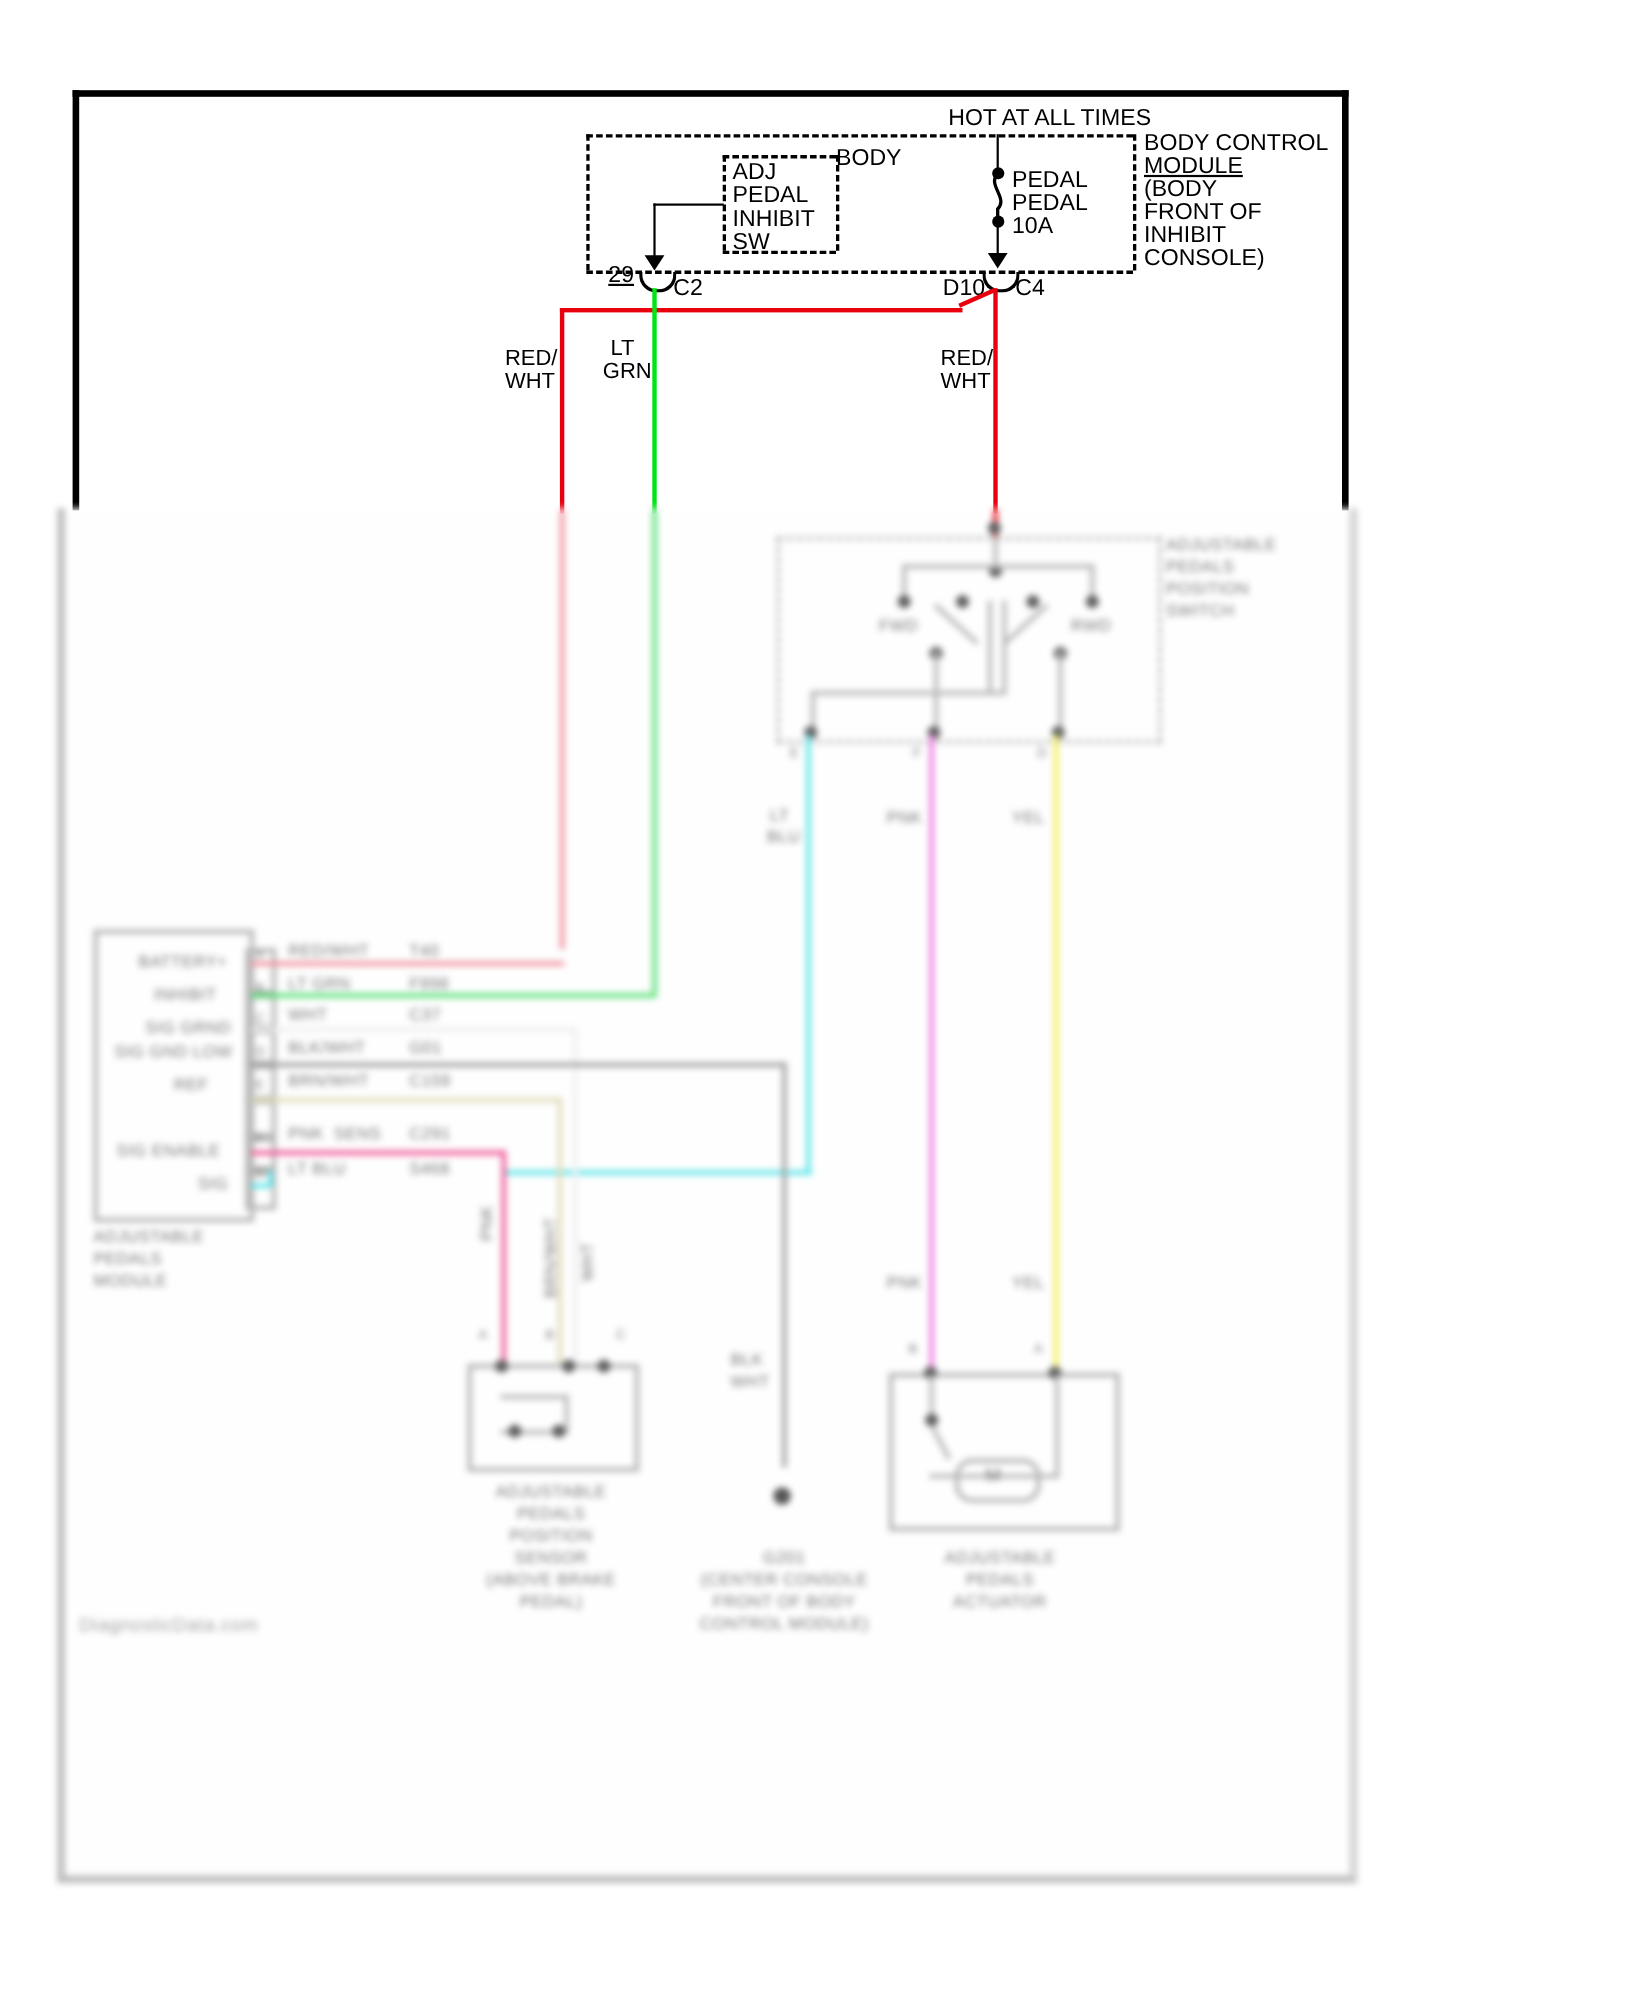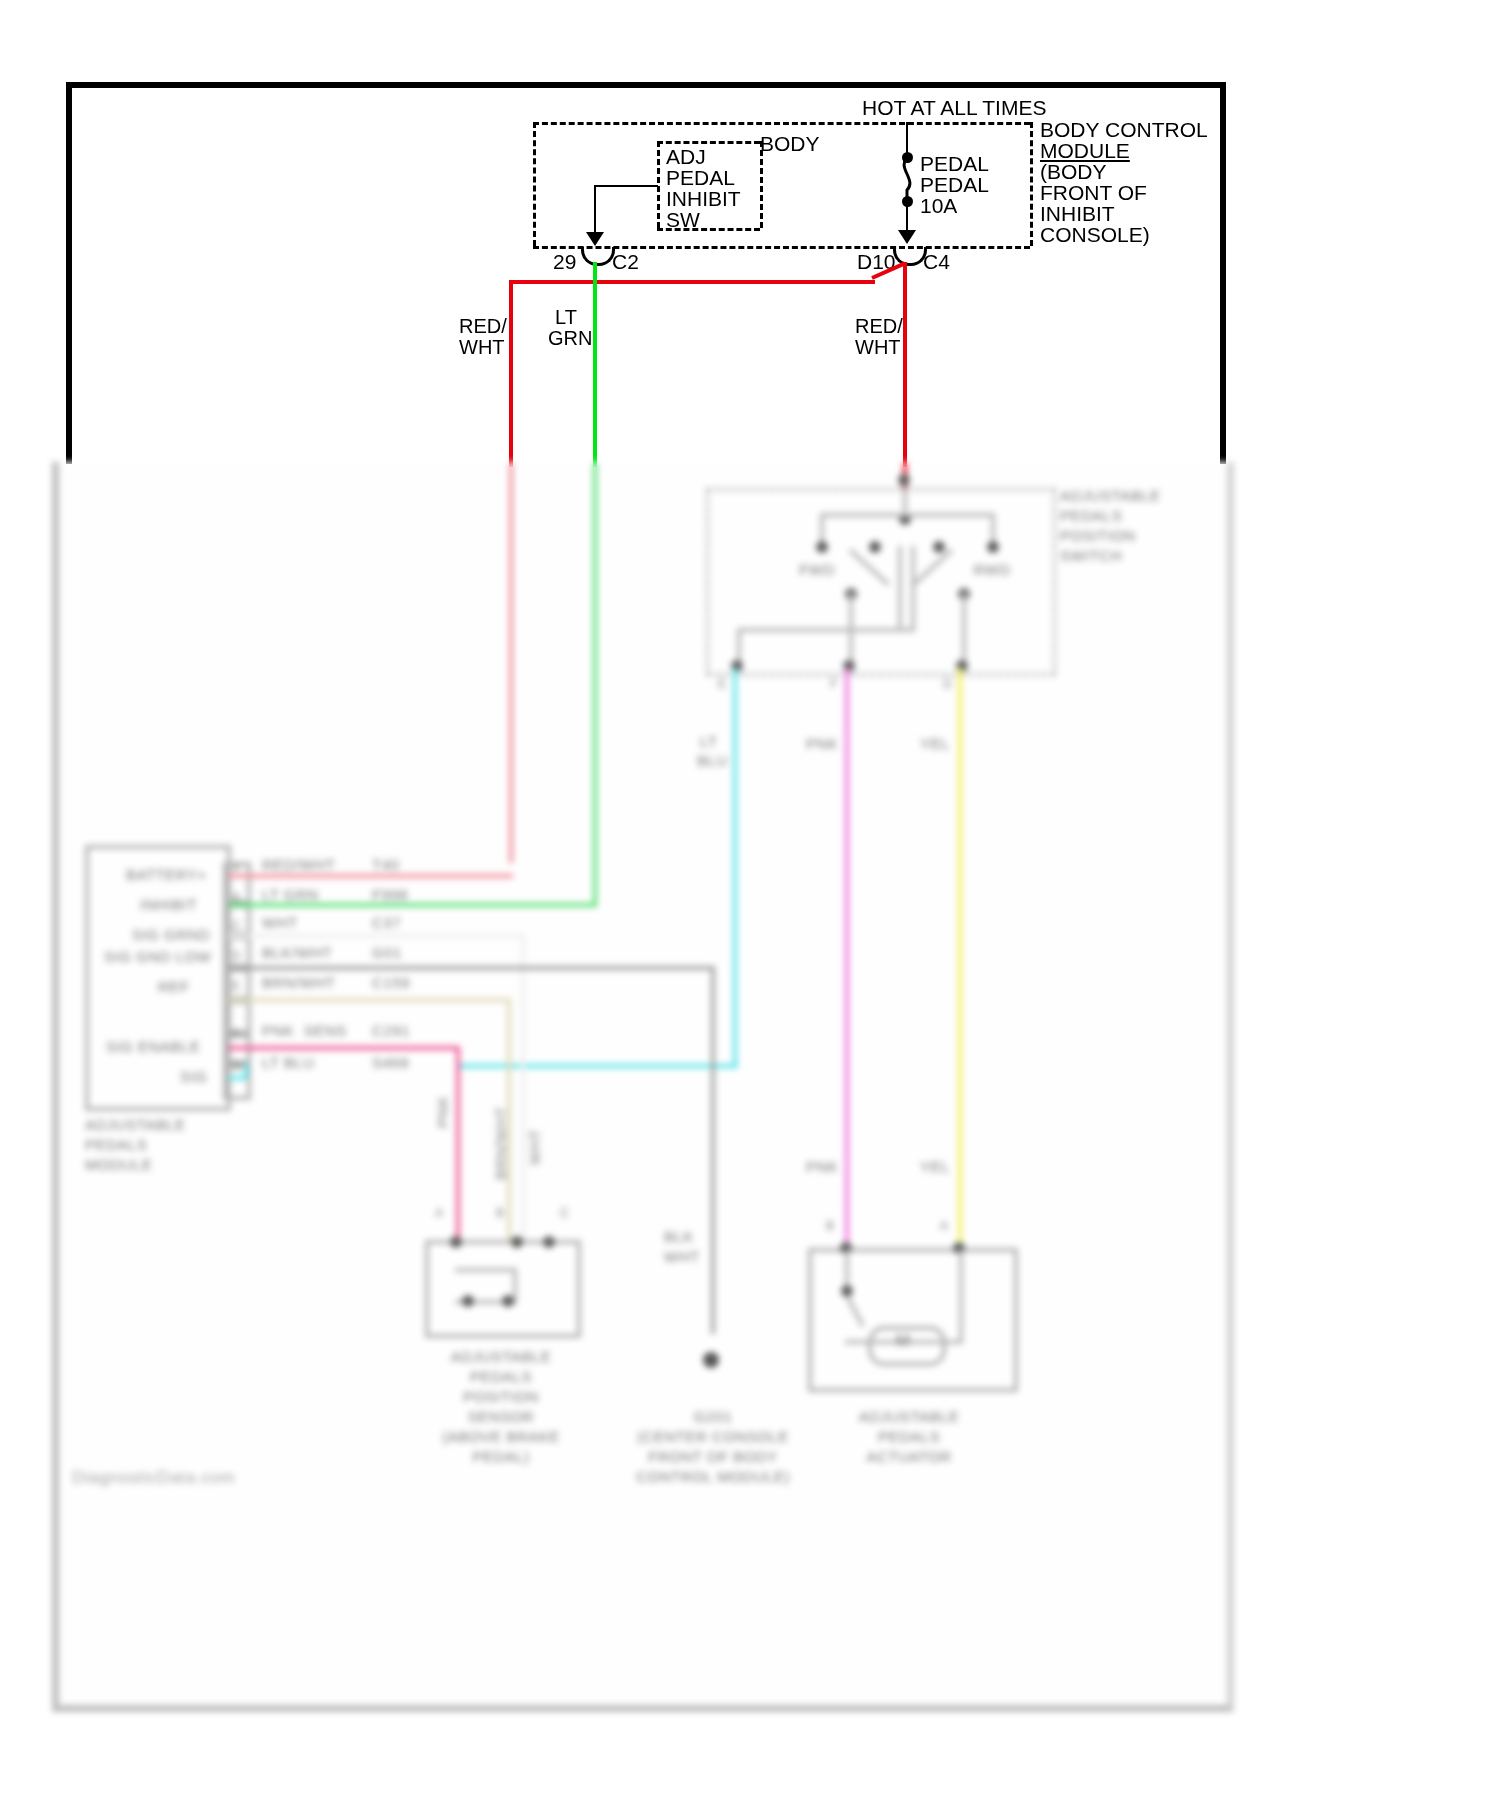--- a/index.html
+++ b/index.html
@@ -120,21 +120,21 @@
     </svg>
     <div class="dot" style="left:902px;top:196px;"></div>
     <div class="thin tv" style="left:906px;top:200px;height:32px;"></div>
     <div class="arrow" style="left:898px;top:230px;"></div>
 
     <div class="lbl big" style="left:920px;top:152px;">PEDAL</div>
     <div class="lbl big" style="left:920px;top:173px;">PEDAL</div>
     <div class="lbl big" style="left:920px;top:194px;">10A</div>
 
     <div class="cup" style="left:581px;top:247px;"></div>
-    <div class="lbl big" style="left:553px;top:250px;">29</div>
+    <div class="lbl big" style="left:553px;top:238px;text-decoration:underline;">29</div>
     <div class="lbl big" style="left:612px;top:250px;">C2</div>
 
     <div class="cup" style="left:893px;top:247px;"></div>
     <div class="lbl big" style="left:857px;top:250px;">D10</div>
     <div class="lbl big" style="left:923px;top:250px;">C4</div>
 
     <div class="wire red vw" style="left:903px;top:262px;height:205px;"></div>
     <div class="wire red" style="left:872px;top:276px;width:36px;height:4px;transform:rotate(-24deg);transform-origin:left center;"></div>
     <div class="wire red hw" style="left:509px;top:280px;width:366px;"></div>
     <div class="wire red vw" style="left:509px;top:280px;height:187px;"></div>

